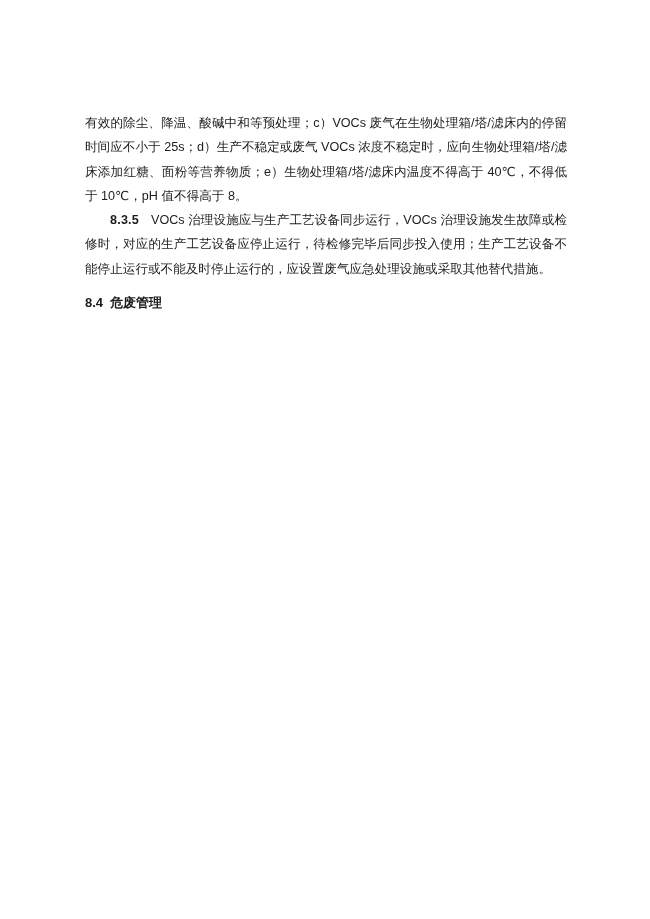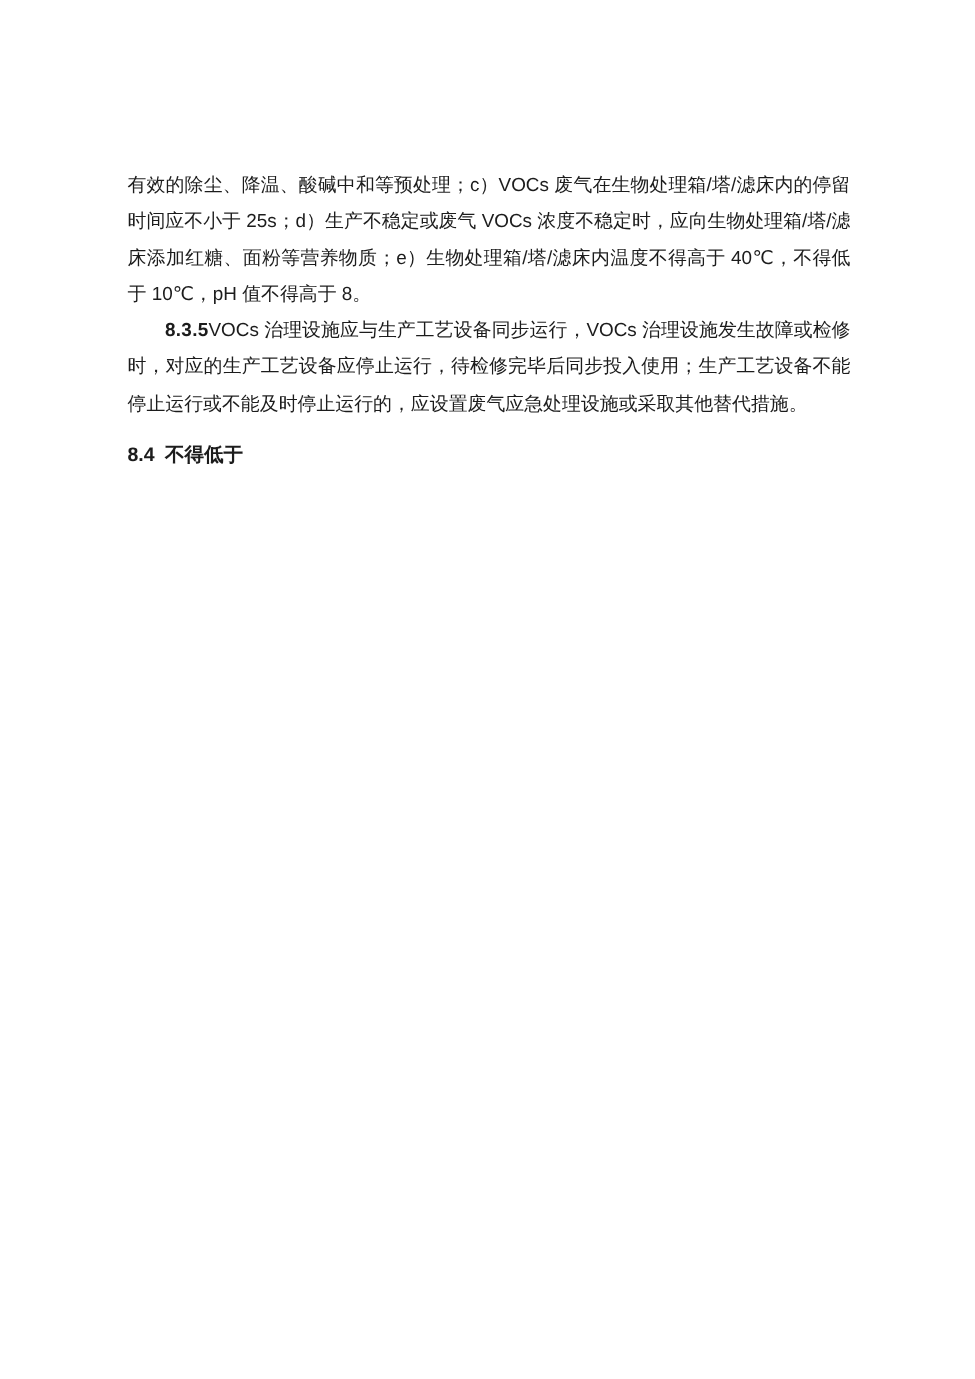--- a/index.html
+++ b/index.html
@@ -29,20 +29,21 @@
   }
   .para {
     margin: 0;
     text-indent: 25px;
   }
   .para.no-indent {
     text-indent: 0;
   }
   .clause-num {
     font-weight: bold;
+    margin-right: 12px;
     letter-spacing: 0.2px;
   }
   .section-heading {
     margin: 10px 0 10px 0;
     font-size: 13px;
     font-weight: bold;
     line-height: 24.3px;
     text-indent: 0;
     color: #1c1c1c;
   }
@@ -72,21 +73,21 @@
 
     <p class="para no-indent">有效的除尘、降温、酸碱中和等预处理；c）VOCs 废气在生物处理箱/塔/滤床内的停留时间应不小于 25s；d）生产不稳定或废气 VOCs 浓度不稳定时，应向生物处理箱/塔/滤床添加红糖、面粉等营养物质；e）生物处理箱/塔/滤床内温度不得高于 40℃，不得低于 10℃，pH 值不得高于 8。</p>
 
     <p class="para"><span class="clause-num">8.3.5</span><span>VOCs 治理设施应与生产工艺设备同步运行，VOCs 治理设施发生故障或检修时，对应的生产工艺设备应停止运行，待检修完毕后同步投入使用；生产工艺设备不能停止运行或不能及时停止运行的，应设置废气应急处理设施或采取其他替代措施。</span></p>
 
 
 
 
 
 
-    <h2 class="section-heading"><span class="hnum">8.4</span><span>不得低于</span></h2>
+    <h2 class="section-heading"><span class="hnum">8.4</span><span>危废管理</span></h2>
 
 
 
   </main>
 
   <footer class="footer">
     <span class="page-number">8</span>
   </footer>
 
 </div>

